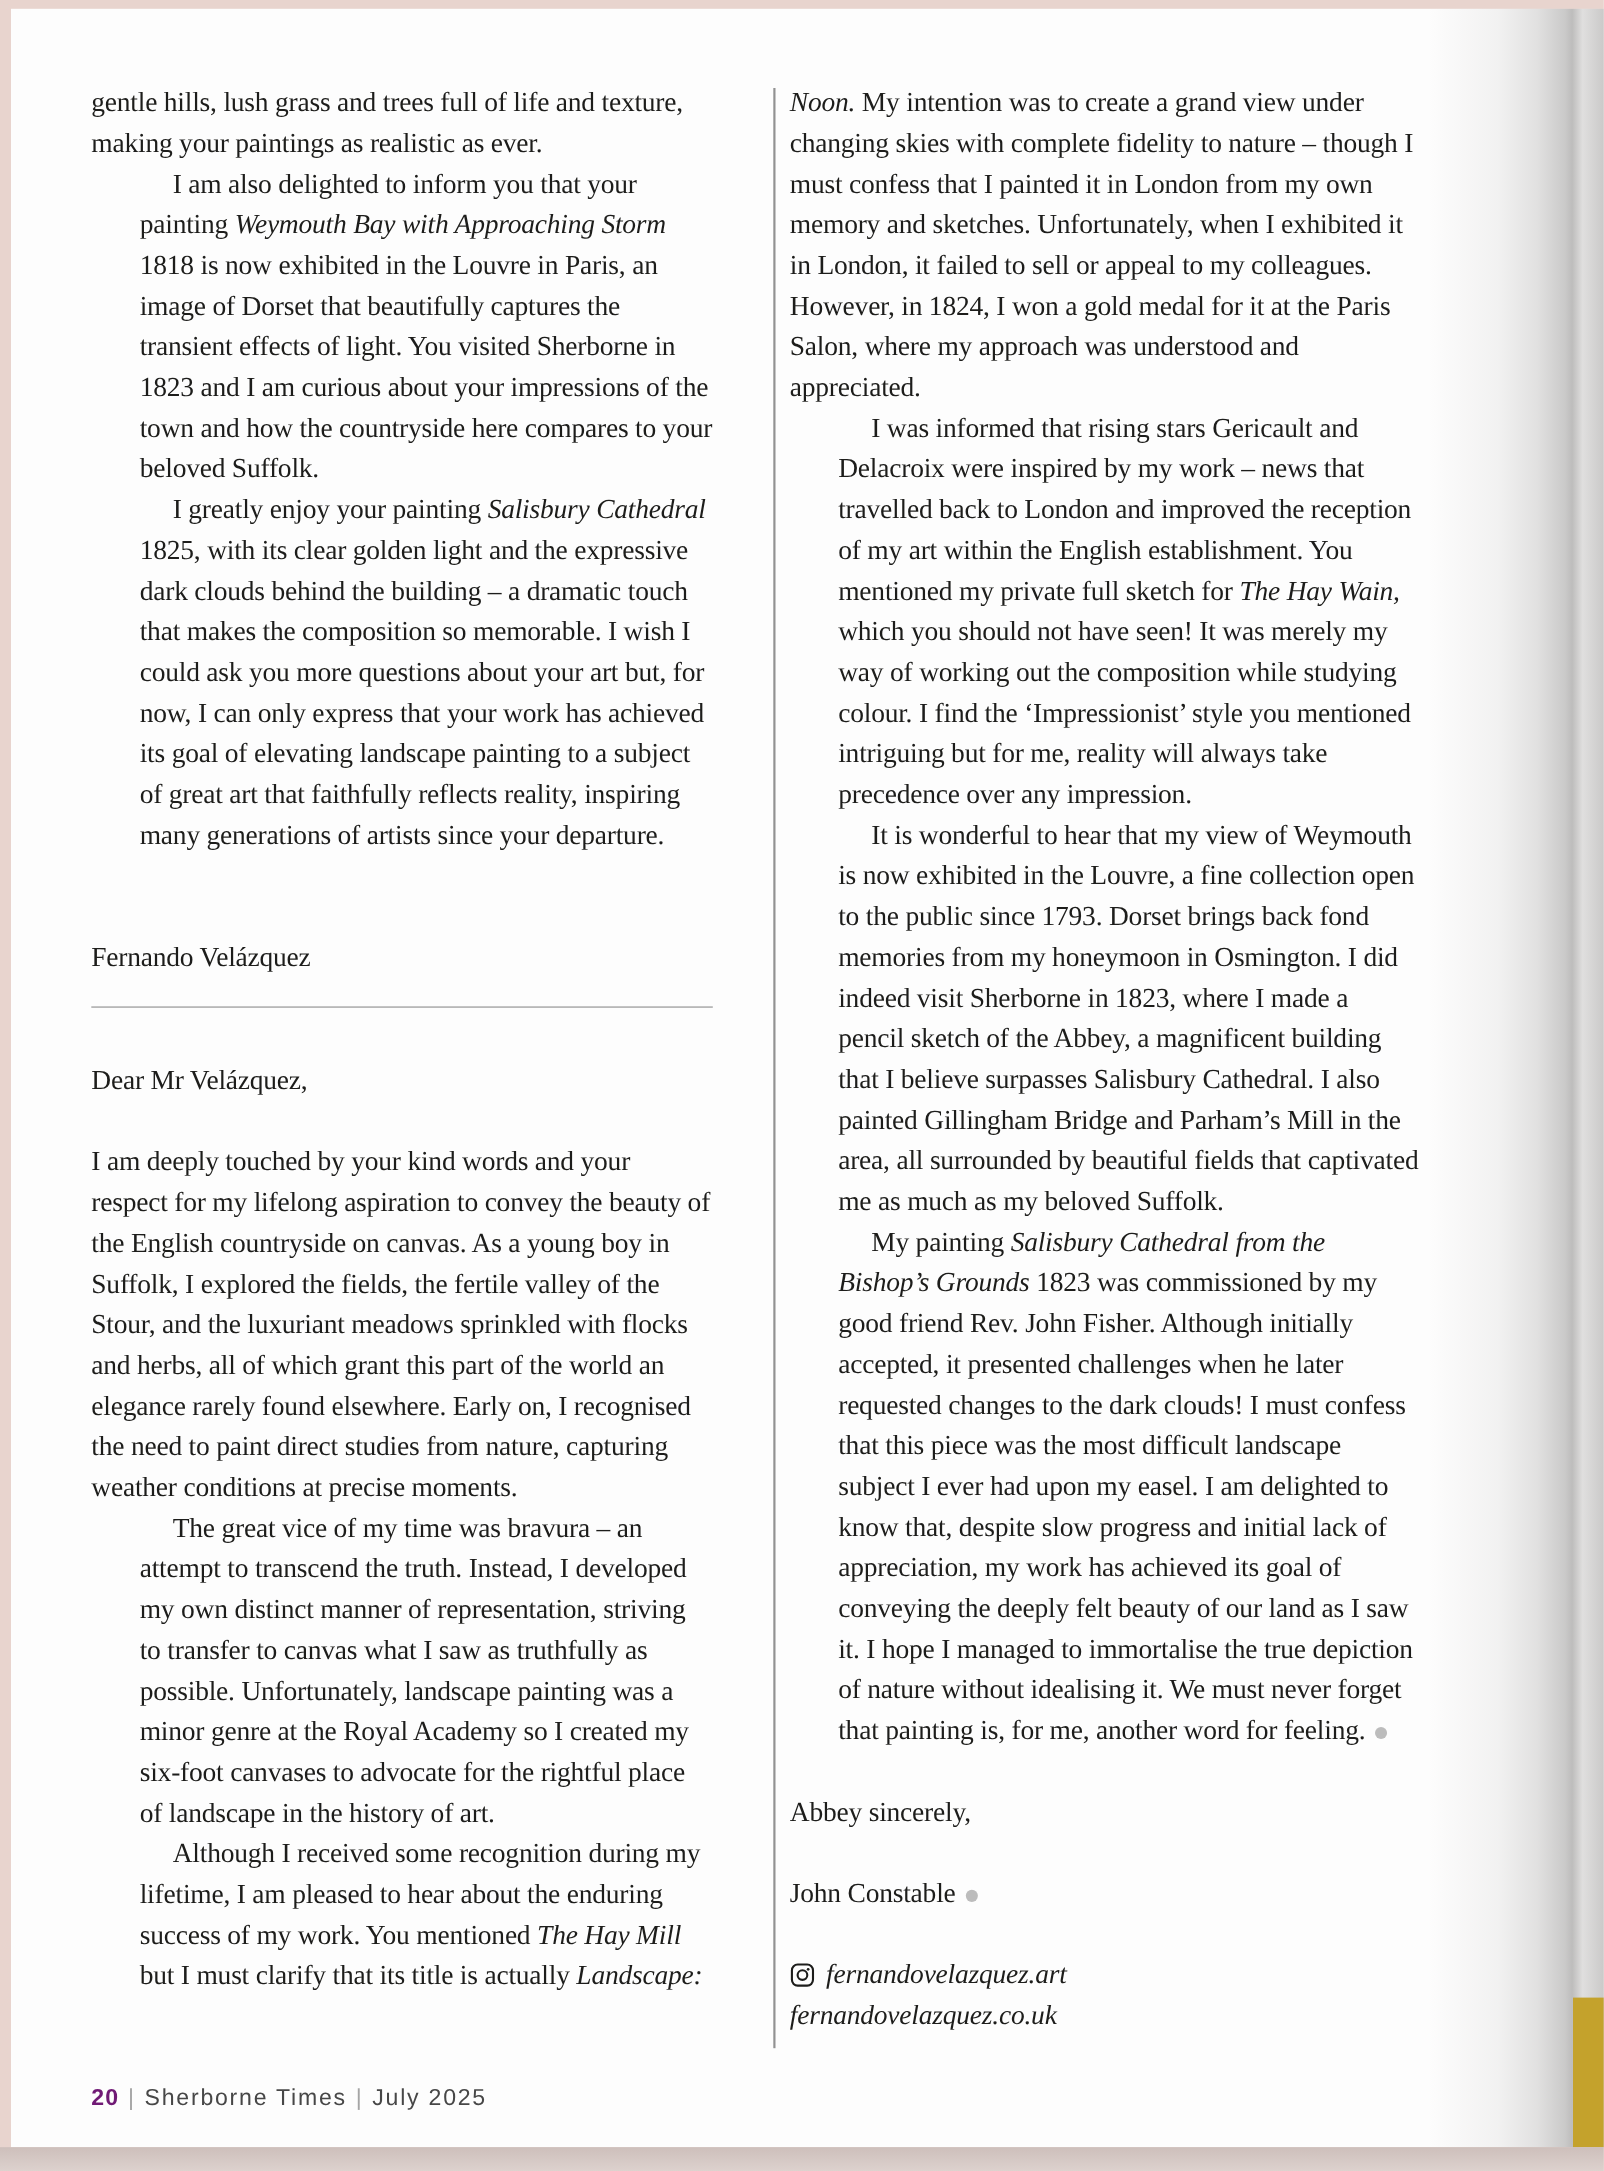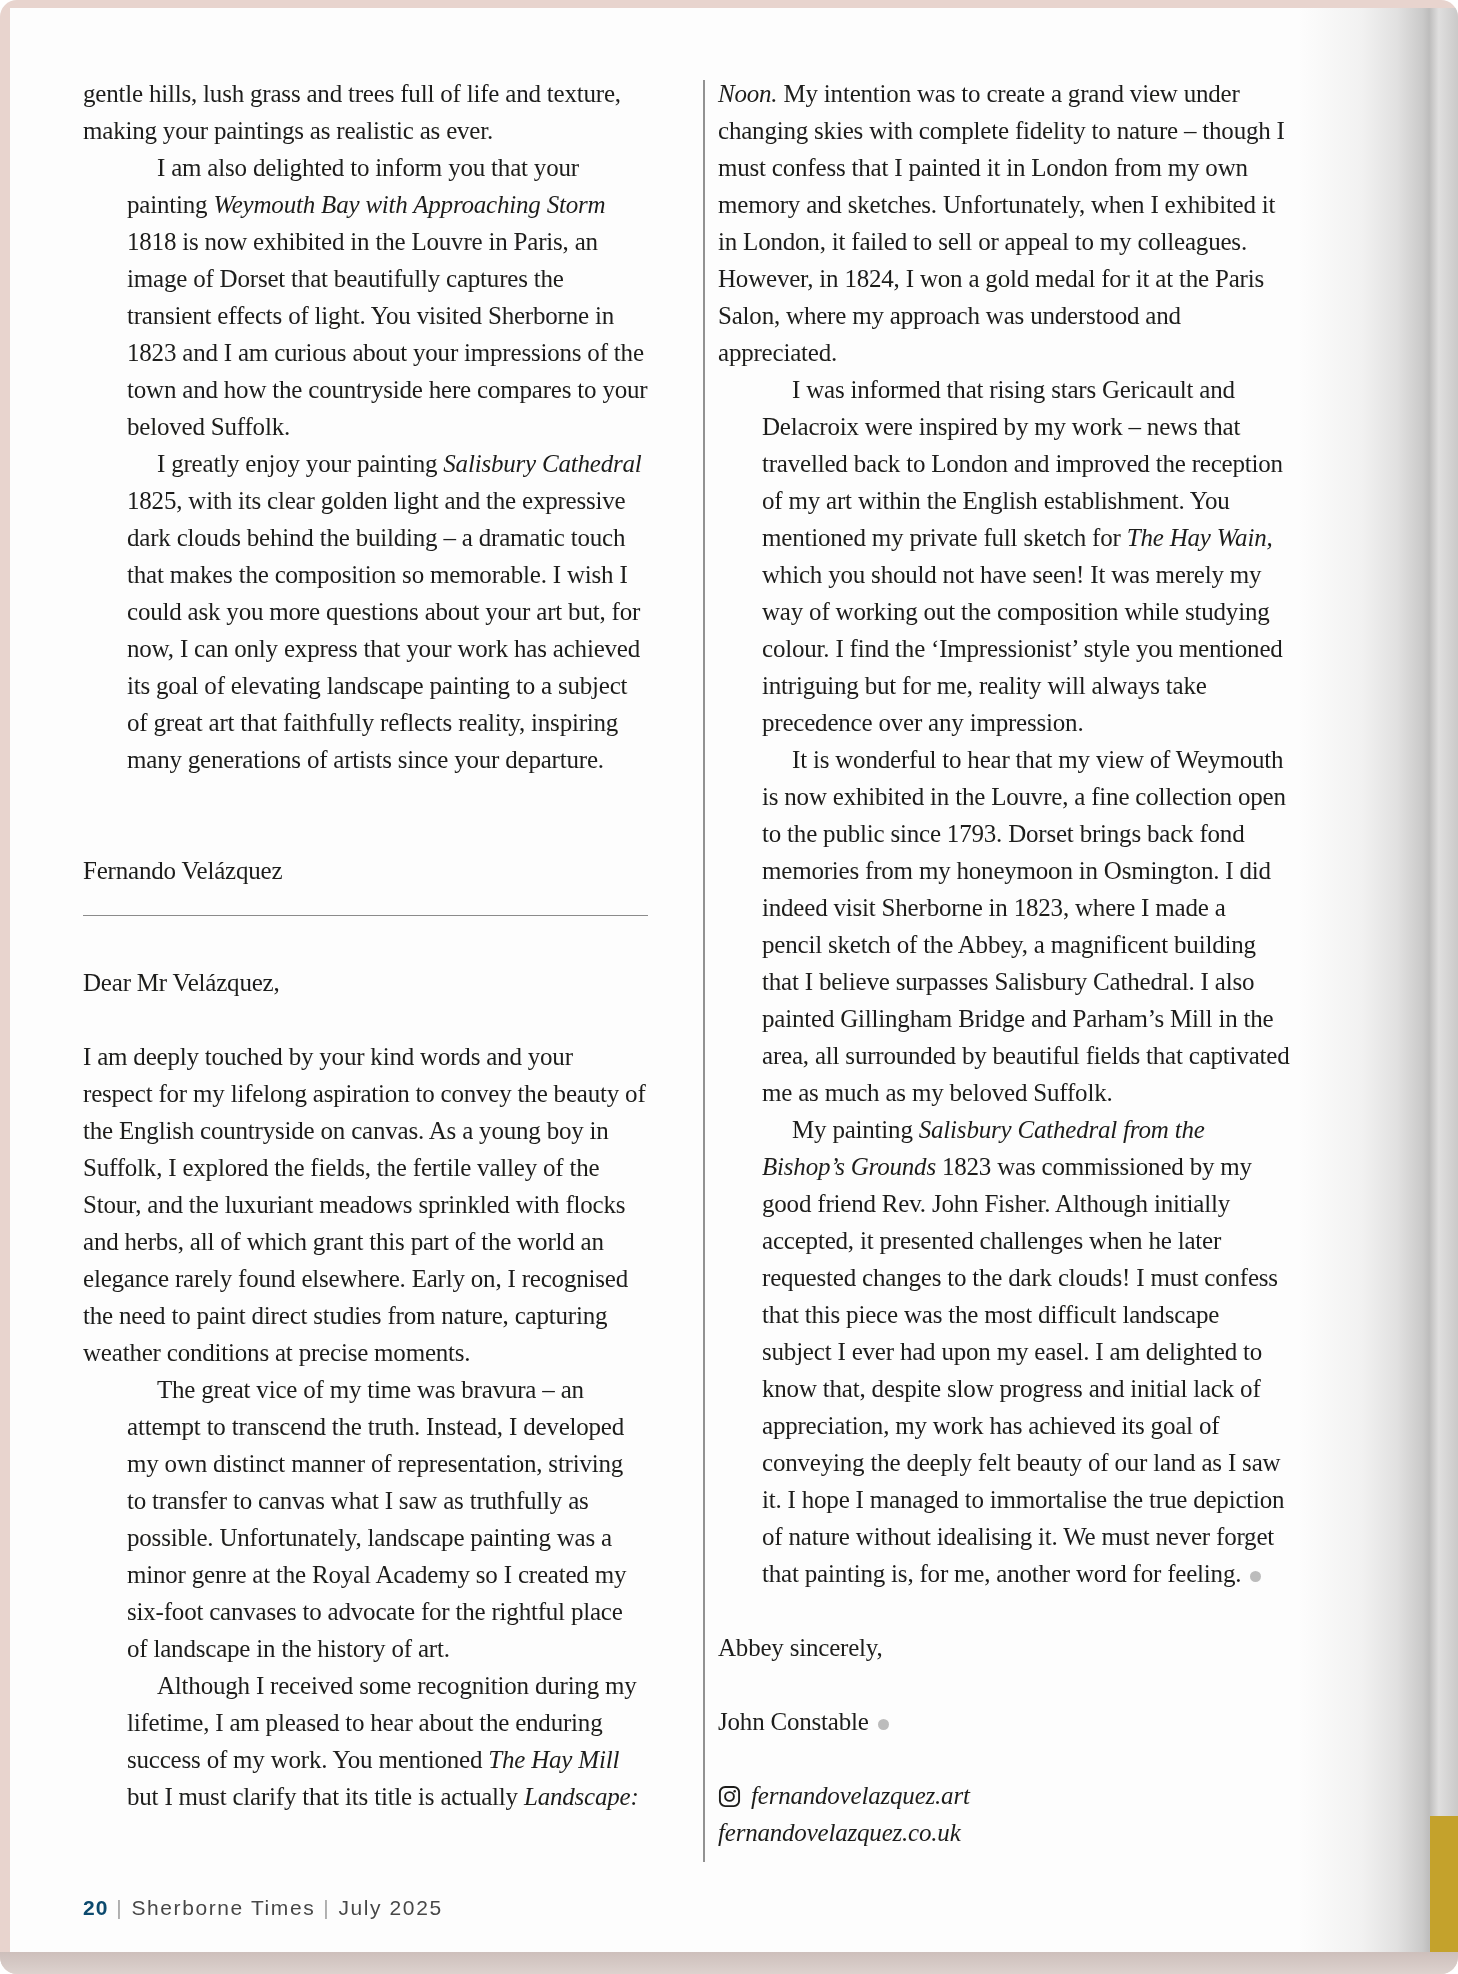--- a/index.html
+++ b/index.html
@@ -1,17 +1,17 @@
 <!DOCTYPE html>
 <html><head>
 <meta charset="utf-8">
 <style>
   html,body{margin:0;padding:0;}
   .canvas{position:relative;width:1458px;height:1974px;background:#e8d4ce;overflow:hidden;
-          font-family:"Liberation Serif",serif;border-radius:17px;}
+          font-family:"Liberation Serif",serif;}
   .page{position:absolute;left:10px;top:8px;right:0;bottom:22px;background:#fdfdfd;}
   .edge-shade{position:absolute;top:8px;right:0;bottom:22px;width:160px;pointer-events:none;z-index:3;
     background:linear-gradient(to right,
       rgba(90,86,84,0) 0%, rgba(90,86,84,0.07) 40%, rgba(80,77,75,0.16) 62%,
       rgba(70,68,66,0.28) 78%, rgba(60,58,56,0.33) 82%, rgba(105,101,99,0.20) 88%,
       rgba(85,82,80,0.30) 100%);}
   .yellow-tab{position:absolute;right:0;top:1816px;width:28px;height:136px;background:#c4a22c;z-index:4;}
   .bottom-band{position:absolute;left:0;right:0;bottom:0;height:22px;z-index:5;
     background:linear-gradient(to bottom,#cdbfbb,#ddd2ce);}
   .col{position:absolute;top:67px;font-size:25px;line-height:37px;color:#1d1d1b;
@@ -22,21 +22,21 @@
   p.para{margin:0;}
   p.indent{text-indent:30px;margin-left:44px;}
   .vgap{height:37px;}
   .rule{border-top:1.4px solid #8b8b8b;margin:26px 0 48px 0;}
   em{font-style:italic;}
   .enddot{display:inline-block;width:11px;height:11px;border-radius:50%;background:#bcbcbc;
           margin-left:9px;}
   .insta-svg{vertical-align:-4px;margin-right:10px;}
   .footer{position:absolute;left:83px;top:1896px;font-family:"Liberation Sans",sans-serif;
           font-size:21px;letter-spacing:1.6px;color:#474747;z-index:2;}
-  .footer .pg{font-weight:700;color:#0c4a6e;letter-spacing:1px;}
+  .footer .pg{font-weight:700;color:#701a75;letter-spacing:1px;}
   .footer .fsep{color:#a5a5a5;padding:0 8px;}
 </style>
 </head>
 <body>
 
 <div class="canvas">
   <div class="page">
     <div class="col col-left" id="col-left">
         <p class="para">gentle hills, lush grass and trees full of life and texture, making your paintings as realistic as ever.</p>
         <p class="para indent">I am also delighted to inform you that your painting <em>Weymouth Bay with Approaching Storm</em> 1818 is now exhibited in the Louvre in Paris, an image of Dorset that beautifully captures the transient effects of light. You visited Sherborne in 1823 and I am curious about your impressions of the town and how the countryside here compares to your beloved Suffolk.</p>

